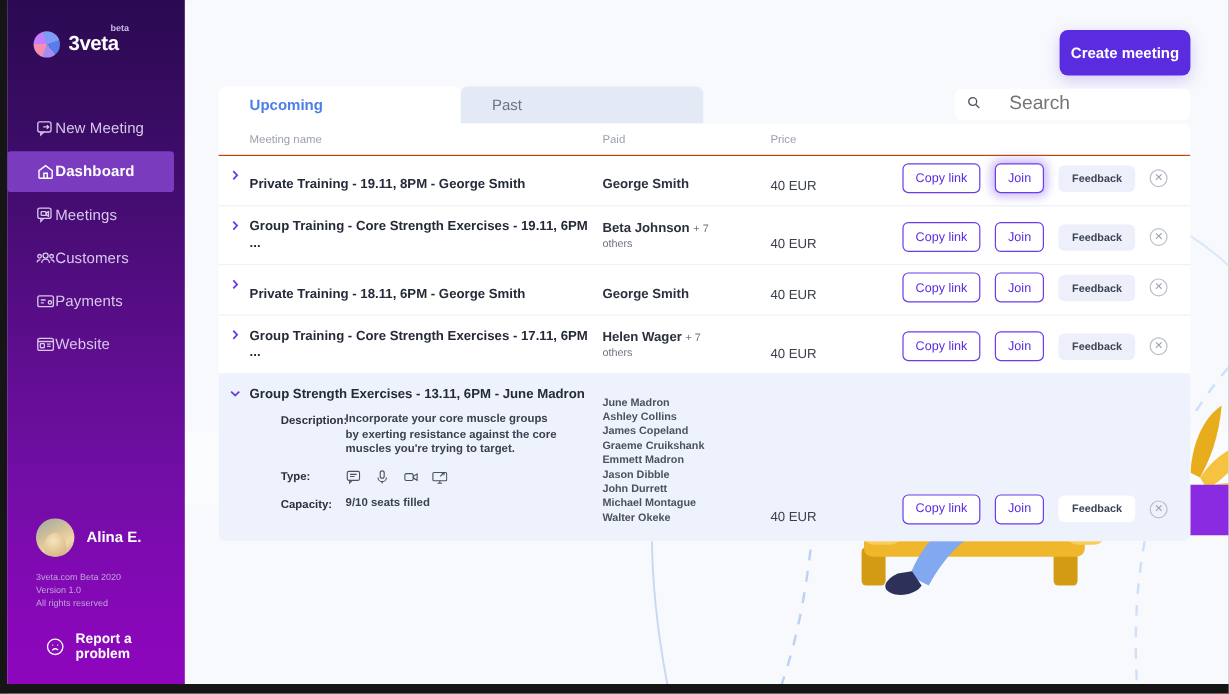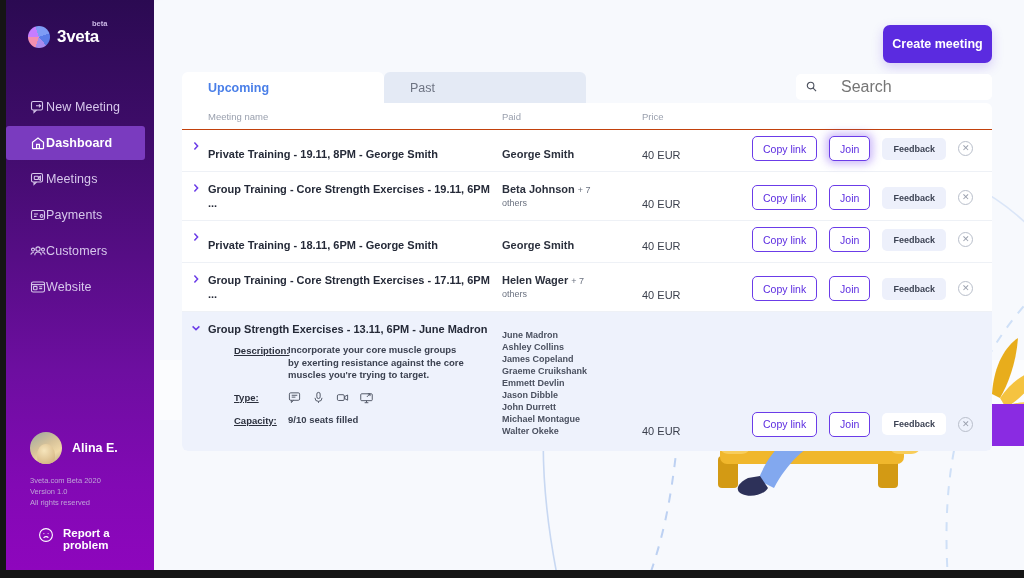--- a/index.html
+++ b/index.html
@@ -105,21 +105,21 @@
   }
   .profile-name {
     color: #ffffff; font-size: 12.5px; font-weight: bold; margin-left: 10px;
   }
   .legal {
     position: absolute; left: 24px; top: 475px;
     color: #bfa5d8; font-size: 7.5px; line-height: 11px;
   }
   .report {
     position: absolute; left: 32px; top: 527px;
-    display: flex; align-items: flex-start;
+    display: flex; align-items: center;
     color: #ffffff; font-size: 11.5px; font-weight: bold;
   }
   .report .nav-label { margin-left: 9px; }
 
   
   #main {
     position: absolute;
     left: 148px; top: 0;
     width: 876px; height: 570px;
     background: #f7f9fd;
@@ -264,21 +264,21 @@
     color: #9aa0ae; font-size: 9px; cursor: pointer;
     line-height: 1;
   }
 
   
   .detail {
     padding-left: 26px; margin-top: 8px;
     font-size: 9.5px; color: #343a48;
   }
   .detail-row { display: flex; margin-bottom: 9px; }
-  .detail-label { width: 54px; font-weight: bold; color: #2b303d; font-size: 9.5px; text-decoration: underline; }
+  .detail-label { width: 54px; font-weight: bold; color: #2b303d; font-size: 9.5px; }
   .detail-value { line-height: 12.5px; color: #3b4150; }
   .type-icons { display:flex; gap: 11px; align-items:center; }
   .type-icons svg { display:block; }
   .attendees {
     font-size: 9px; color: #4b5160; line-height: 12px;
   }
 
   
   .illus { position: absolute; left: 0; top: 0; width: 876px; height: 570px; pointer-events:none; }
 
@@ -328,45 +328,45 @@
       <div class="nav-item">
         <span class="nav-icon">
           <svg width="16" height="16" viewBox="0 0 16 16" fill="none" stroke="#d7c8ec" stroke-width="1.1">
             <rect x="1.5" y="2.5" width="11" height="8.5" rx="1.6"></rect>
             <path d="M4 11 L4 13.5 L6.5 11"></path>
             <rect x="4.3" y="5.3" width="4" height="3.2" rx=".6"></rect>
             <path d="M8.8 6.2 L10.4 5.3 v3.9 L8.8 8.2 Z"></path>
           </svg>
         </span>
         <span class="nav-label">Meetings</span>
-      </div>
-
-      <div class="nav-item">
-        <span class="nav-icon">
-          <svg width="16" height="16" viewBox="0 0 16 16" fill="none" stroke="#d7c8ec" stroke-width="1.1">
-            <rect x="1.5" y="3.5" width="13" height="9" rx="1.6"></rect>
-            <path d="M4 7 h4 M4 9.4 h2.6"></path>
-            <circle cx="11.6" cy="9" r="1.4"></circle>
-          </svg>
-        </span>
-        <span class="nav-label">Payments</span>
       </div>
 
       <div class="nav-item">
         <span class="nav-icon">
           <svg width="16" height="16" viewBox="0 0 16 16" fill="none" stroke="#d7c8ec" stroke-width="1.1">
             <circle cx="8" cy="6" r="2.1"></circle>
             <path d="M4.8 12.2 a3.2 3.2 0 0 1 6.4 0"></path>
             <circle cx="3" cy="6.6" r="1.5"></circle>
             <path d="M.9 11.6 a2.3 2.3 0 0 1 2.8 -2"></path>
             <circle cx="13" cy="6.6" r="1.5"></circle>
             <path d="M15.1 11.6 a2.3 2.3 0 0 0 -2.8 -2"></path>
           </svg>
         </span>
         <span class="nav-label">Customers</span>
+      </div>
+
+      <div class="nav-item">
+        <span class="nav-icon">
+          <svg width="16" height="16" viewBox="0 0 16 16" fill="none" stroke="#d7c8ec" stroke-width="1.1">
+            <rect x="1.5" y="3.5" width="13" height="9" rx="1.6"></rect>
+            <path d="M4 7 h4 M4 9.4 h2.6"></path>
+            <circle cx="11.6" cy="9" r="1.4"></circle>
+          </svg>
+        </span>
+        <span class="nav-label">Payments</span>
       </div>
 
       <div class="nav-item">
         <span class="nav-icon">
           <svg width="16" height="16" viewBox="0 0 16 16" fill="none" stroke="#d7c8ec" stroke-width="1.1">
             <rect x="1.5" y="3" width="13" height="10" rx="1.6"></rect>
             <path d="M1.5 5.6 h13"></path>
             <rect x="3.6" y="7.4" width="3.4" height="3.4" rx=".6"></rect>
             <path d="M9.2 7.8 h3 M9.2 9.6 h3"></path>
           </svg>
@@ -616,21 +616,21 @@
               </div>
             </div>
           </div>
         </div>
 
         <div class="row-paid attendees">
           <div>June Madron</div>
           <div>Ashley Collins</div>
           <div>James Copeland</div>
           <div>Graeme Cruikshank</div>
-          <div>Emmett Devlin</div>
+          <div>Emmett Madron</div>
           <div>Jason Dibble</div>
           <div>John Durrett</div>
           <div>Michael Montague</div>
           <div>Walter Okeke</div>
         </div>
 
         <div class="row-price">40 EUR</div>
         <div class="row-actions">
           <button class="btn-outline">Copy link</button>
           <button class="btn-outline join">Join</button>

